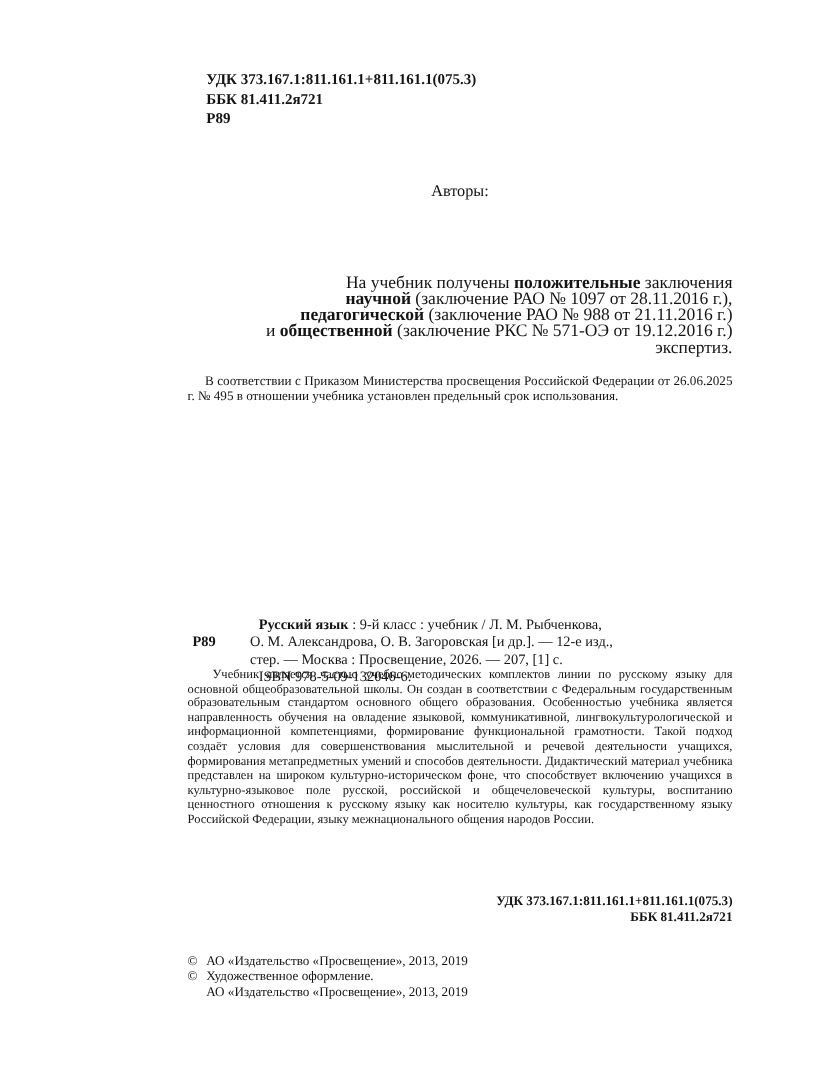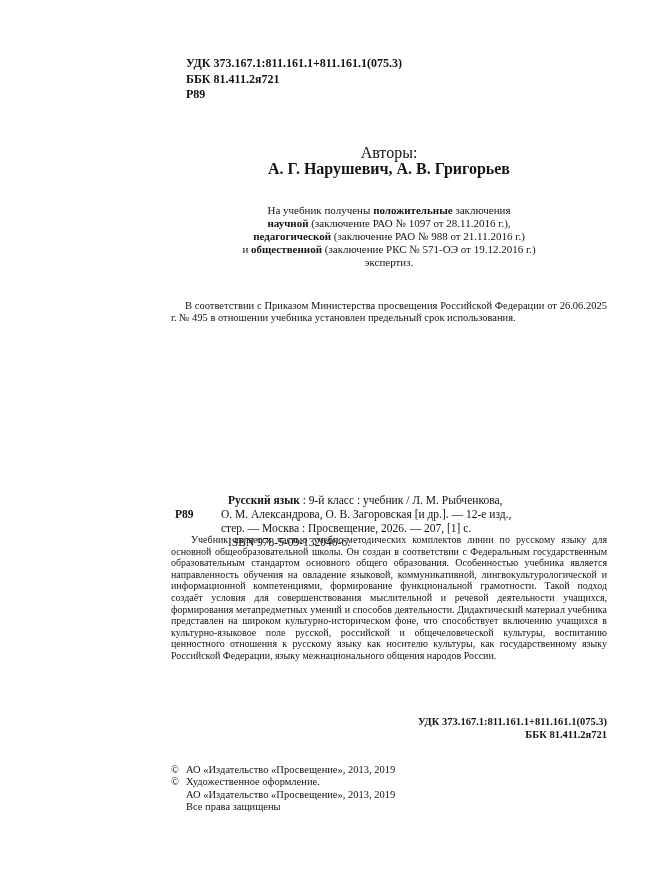--- a/index.html
+++ b/index.html
@@ -11,35 +11,35 @@
     overflow: hidden;
   }
   .page {
     position: relative;
     width: 650px; height: 869px;
     background: #ffffff;
   }
   .content {
     position: absolute;
     left: 150px; top: 0;
-    width: 436px; height: 801px; margin-left: 21px;
+    width: 436px; height: 801px;
   }
   .block { position: absolute; width: 100%; }
 
   
   .top-codes { top: 56px; left: 15px; font-weight: bold; font-size: 12px; line-height: 15.5px; }
 
   
-  .authors { top: 145px; text-align: center; font-size: 16px; line-height: 15.5px; }
+  .authors { top: 145px; text-align: center; font-size: 13px; line-height: 15.5px; }
   .authors .names { font-weight: bold; }
 
   
   .expertise {
-    top: 204px; text-align: center;
-    font-size: 11px; line-height: 13px;
+    top: 220px; text-align: right;
+    font-size: 14px; line-height: 13px;
     white-space: pre-line;
   }
   .expertise b { font-weight: bold; }
 
   
   .order-note {
     top: 300px; text-align: justify;
     font-size: 10.5px; line-height: 11.6px;
     text-indent: 14px;
   }
@@ -79,21 +79,20 @@
   <div class="content">
 
     <div class="block top-codes">
       <div>УДК 373.167.1:811.161.1+811.161.1(075.3)</div>
       <div>ББК 81.411.2я721</div>
       <div>Р89</div>
     </div>
 
     <div class="block authors">
       <div>Авторы:</div>
-      <div class="names">А. Г. Нарушевич, А. В. Григорьев</div>
     </div>
 
     <p class="block expertise"><span>На учебник получены </span><b>положительные</b><span> заключения
 </span><b>научной</b><span> (заключение РАО № 1097 от 28.11.2016 г.),
 </span><b>педагогической</b><span> (заключение РАО № 988 от 21.11.2016 г.)
 и </span><b>общественной</b><span> (заключение РКС № 571-ОЭ от 19.12.2016 г.)
 экспертиз.</span></p>
 
     <p class="block order-note">В соответствии с Приказом Министерства просвещения Российской Федерации от 26.06.2025 г. № 495 в отношении учебника установлен предельный срок использования.</p>
 
@@ -119,21 +118,17 @@
           <span class="c-text">АО «Издательство «Просвещение», 2013, 2019</span>
         </div>
         <div class="c-row">
           <span class="c-mark">©</span>
           <span class="c-text">Художественное оформление.</span>
         </div>
         <div class="c-row">
           <span class="c-mark"></span>
           <span class="c-text">АО «Издательство «Просвещение», 2013, 2019</span>
         </div>
-        <div class="c-row">
-          <span class="c-mark"></span>
-          <span class="c-text">Все права защищены</span>
-        </div>
       </div>
     </div>
 
   </div>
 </div>
 
 </body></html>

